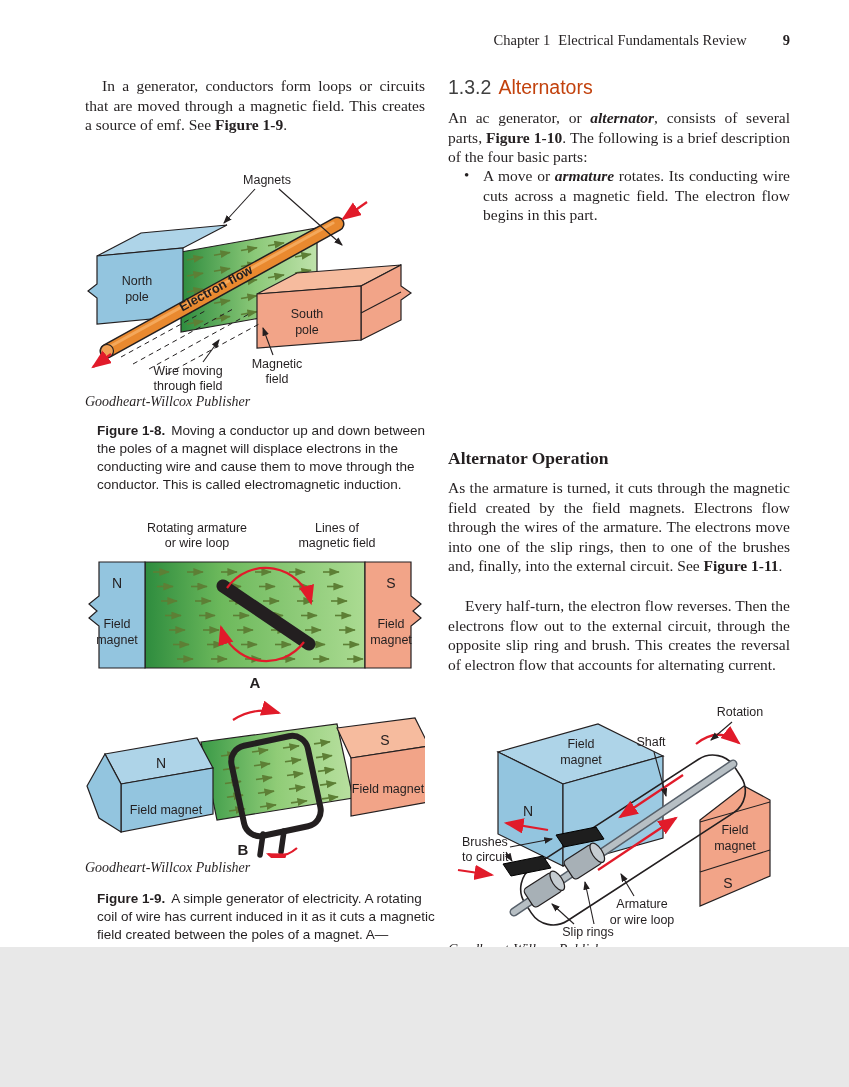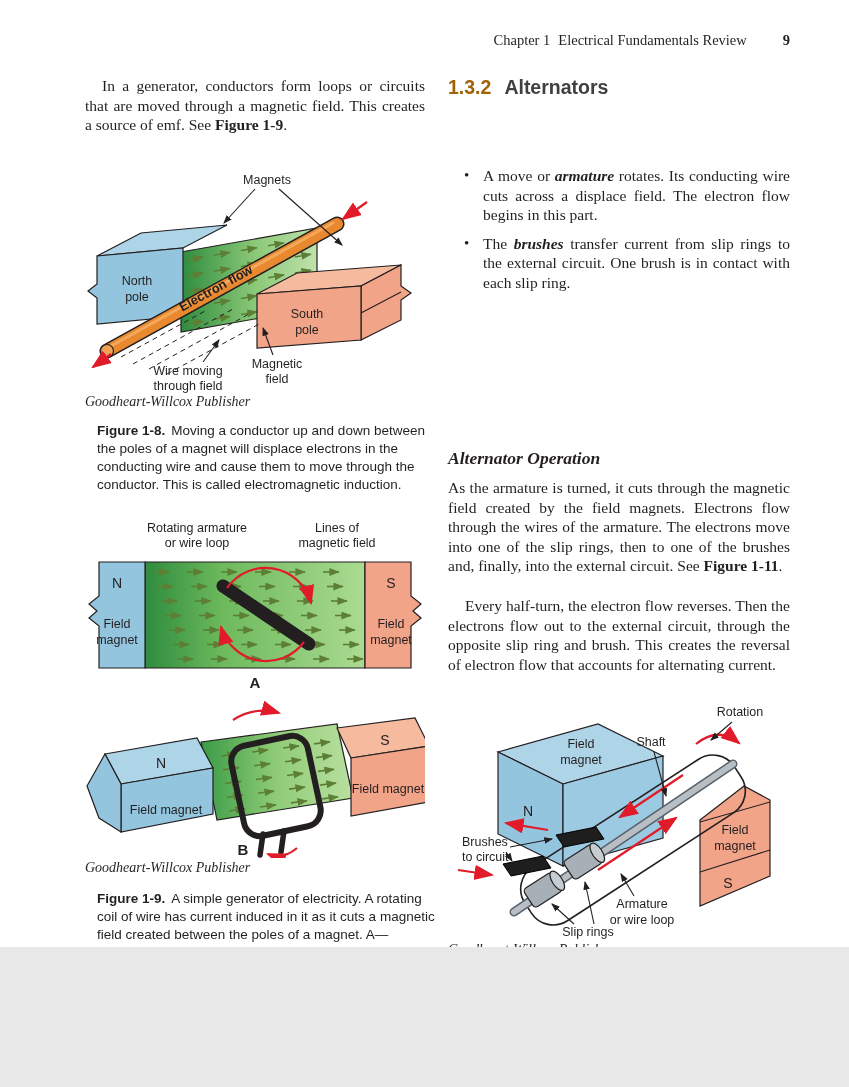--- a/index.html
+++ b/index.html
@@ -13,23 +13,23 @@
   #hdr .pg{margin-left:28px;font-weight:bold;}
   
   #colL{top:70px;left:85px;width:340px;height:1000px;}
   #colR{top:70px;left:448px;width:342px;height:1000px;}
   .body-p{font-size:15.5px;line-height:19.5px;text-align:justify;margin:0;width:100%;}
   .indent{text-indent:17px;}
   .figref{font-weight:bold;}
   .emi{font-weight:bold;font-style:italic;}
   
   .sec-h{font-family:"Liberation Sans",sans-serif;font-size:19.5px;}
-  .sec-num{color:#a16207;font-weight:700;margin-right:13px;}
-  .sec-title{color:#404040;font-weight:bold;}
-  .sub-h{font-size:17.5px;font-weight:bold;margin:0;font-style:italic;}
+  .sec-num{color:#404040;font-weight:400;margin-right:7px;}
+  .sec-title{color:#c2410c;font-weight:normal;}
+  .sub-h{font-size:17.5px;font-weight:bold;margin:0;}
   ul.blts{list-style:none;margin:0;padding:0 0 0 14px;}
   ul.blts li{position:relative;padding-left:21px;margin-bottom:9px;font-size:15.5px;
              line-height:19.5px;text-align:justify;}
   ul.blts li::before{content:"\2022";position:absolute;left:2px;font-size:15px;}
   
   .credit{font-style:italic;font-size:14px;width:100%;}
   .cap{font-family:"Liberation Sans",sans-serif;font-size:13.5px;line-height:18px;margin:12px;width:100%;}
   .cap .cl{font-weight:bold;padding-right:6px;}
   .copyright{font-family:Liberation Mono, monospace;font-size:10.5px;color:#939598;}
   
@@ -299,24 +299,24 @@
 
     <div class="copyright abs" style="top:972px;left:0;">Copyright Goodheart-Willcox Co., Inc.</div>
   </div>
 
   <div id="colR" class="abs">
 
     <div class="sec-h abs" style="top:6px;left:0;">
       <span class="sec-num">1.3.2</span><span class="sec-title">Alternators</span>
     </div>
 
+    <p class="body-p abs" style="top:38px;left:0;"><span>An ac generator, or </span><span class="emi">alternator</span><span>, consists of several parts, </span><span class="figref">Figure 1-10</span><span>. The following is a brief description of the four basic parts:</span></p>
 
     <ul class="blts abs" style="top:96px;left:0;width:328px;">
-      <li><span>A move or </span><span class="emi">armature</span><span> rotates. Its conducting wire cuts across a displace field. The electron flow begins in this part.</span></li>
-      <li><span>The </span><span class="emi">brushes</span><span> transfer current from slip rings to the external circuit. One brush is in contact with each slip ring.</span></li>
+      <li><span>A move or </span><span class="emi">armature</span><span> rotates. Its conducting wire cuts across a magnetic field. The electron flow begins in this part.</span></li>
     </ul>
 
     <h3 class="sub-h abs" style="top:378px;left:0;">Alternator Operation</h3>
 
     <p class="body-p abs" style="top:408px;left:0;"><span>As the armature is turned, it cuts through the magnetic field created by the field magnets. Electrons flow through the wires of the armature. The electrons move into one of the slip rings, then to one of the brushes and, finally, into the external circuit. See </span><span class="figref">Figure 1-11</span><span>.</span></p>
 
     <p class="body-p indent abs" style="top:526px;left:0;">Every half-turn, the electron flow reverses. Then the electrons flow out to the external circuit, through the opposite slip ring and brush. This creates the reversal of electron flow that accounts for alternating current.</p>
 
     <svg class="abs" style="top:630px;left:0;" width="342" height="240" viewBox="0 0 342 240">
       <defs>

